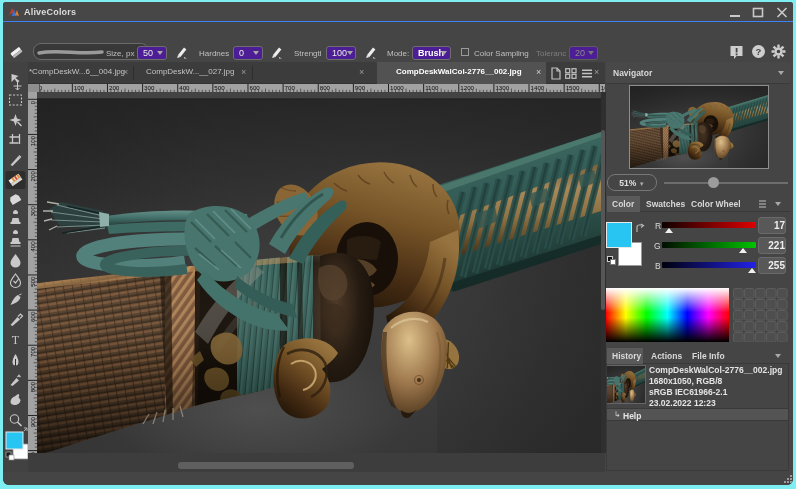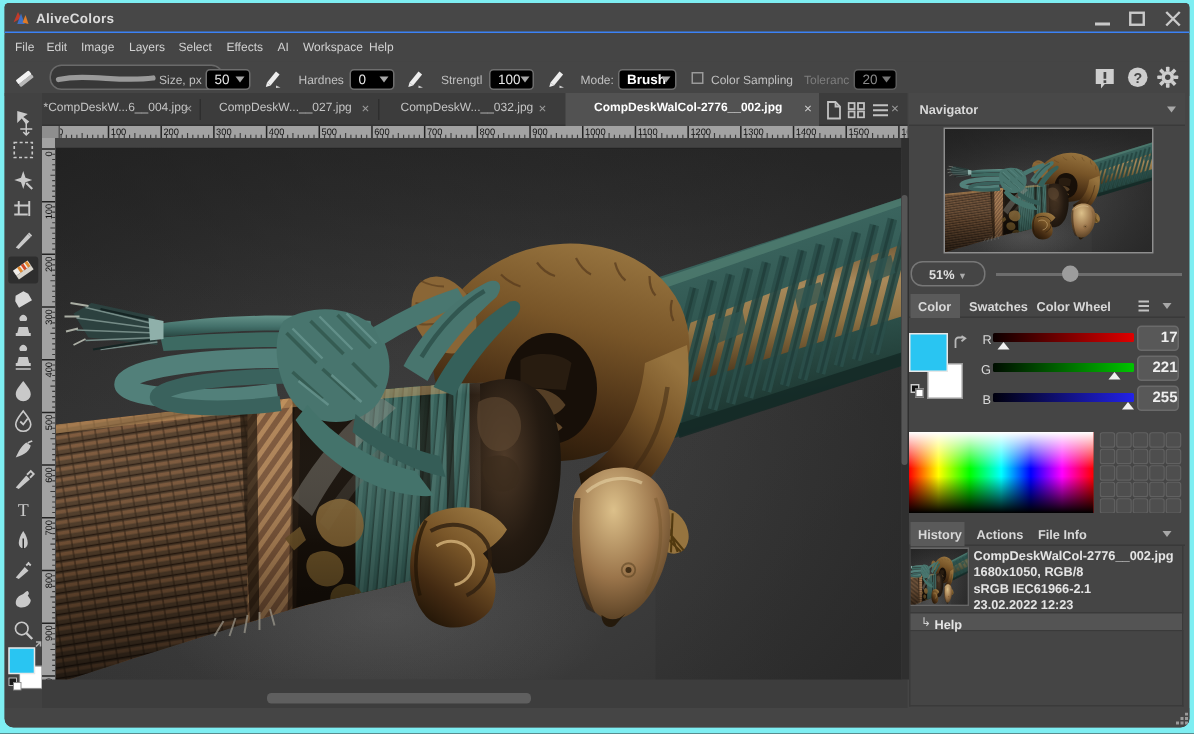--- a/index.html
+++ b/index.html
@@ -10,21 +10,21 @@
 #titlebar { position:absolute; left:0; top:0; width:100%; height:20px; background:#474747; border-bottom:1px solid #3b82f6; }
 #title { position:absolute; left:21px; top:5px; font-size:9px; font-weight:bold; color:#dcdcdc; letter-spacing:0.2px; }
 #logo { position:absolute; left:5px; top:4px; width:12px; height:12px; }
 .winbtn { position:absolute; top:0; height:20px; color:#c9c9c9; font-size:12px; text-align:center; }
 
 #menubar { position:absolute; left:0; top:21px; width:100%; height:18px; background:#454545; }
 .menu { position:absolute; top:4px; font-size:8px; color:#d2d2d2; }
 
 #toolbar { position:absolute; left:0; top:39px; width:100%; height:23px; background:#454545; }
 .tbtext { position:absolute; font-size:8px; color:#c0c0c0; top:8px; }
-.drop { position:absolute; top:5px; height:14px; background:#000000; border:1px solid #6e6e6e; border-radius:3px; color:#e8e8e8; font-size:9px; line-height:12px; padding-left:5px; }
+.drop { position:absolute; top:5px; height:14px; background:#4c1d95; border:1px solid #6e6e6e; border-radius:3px; color:#e8e8e8; font-size:9px; line-height:12px; padding-left:5px; }
 .droparrow { position:absolute; width:0; height:0; border-left:3px solid transparent; border-right:3px solid transparent; border-top:4px solid #a8a8a8; top:5px; }
 
 #toolcol { position:absolute; left:0; top:60px; width:25px; height:410px; background:#424242; }
 
 #tabbar { position:absolute; left:25px; top:60px; width:577px; height:22px; background:#3c3c3c; border-bottom:1px solid #333; }
 .tab { position:absolute; top:0; height:22px; font-size:8px; color:#c4c4c4; }
 .tabx { color:#9a9a9a; font-size:9px; }
 
 #hruler { position:absolute; left:25px; top:82px; width:577px; height:8px; background:#a2a2a2; overflow:hidden; }
 #vruler { position:absolute; left:25px; top:90px; width:9px; height:382px; background:#a2a2a2; overflow:hidden; }
@@ -62,31 +62,20 @@
           <rect x="3.5" y="6.5" width="9" height="8" fill="none" stroke="#c9c9c9" stroke-width="1.6"></rect>
         </svg>
       </div>
     <div class="winbtn" style="left:771px; width:16px;">
         <svg width="16" height="20">
           <path d="M3.5 6 L12.5 15 M12.5 6 L3.5 15" stroke="#c9c9c9" stroke-width="1.6"></path>
         </svg>
       </div>
   </div>
 
-  <div id="menubar">
-    <span class="menu" style="left:7px;">File</span>
-    <span class="menu" style="left:28px;">Edit</span>
-    <span class="menu" style="left:51px;">Image</span>
-    <span class="menu" style="left:83px;">Layers</span>
-    <span class="menu" style="left:116px;">Select</span>
-    <span class="menu" style="left:148px;">Effects</span>
-    <span class="menu" style="left:182px;">AI</span>
-    <span class="menu" style="left:199px;">Workspace</span>
-    <span class="menu" style="left:243px;">Help</span>
-  </div>
 
   <div id="toolbar">
     <svg class="abs" style="left:6px;top:4px;" width="15" height="15" viewBox="0 0 15 15">
         <g transform="rotate(-38 7.5 7.5)">
           <rect x="2" y="4.6" width="11" height="3.4" rx="0.8" fill="#f2f2f2"></rect>
           <rect x="2" y="7.8" width="11" height="2.6" rx="0.8" fill="#b8b8b8"></rect>
         </g>
       </svg>
     <div class="abs" style="left:30px;top:2px;width:116px;height:17px;background:#383838;border:1px solid #6a6a6a;border-radius:8px;">
       <svg width="114" height="15">
@@ -235,21 +224,20 @@
   </svg>
   </div>
 
   <div id="tabbar">
     <span class="tab" style="left:1px; top:5px;">*CompDeskW...6__004.jpg</span>
       <span class="tab tabx" style="left:95px; top:5px;">×</span>
     <div class="abs" style="left:105px;top:4px;width:1px;height:14px;background:#2e2e2e;"></div>
     <span class="tab" style="left:118px; top:5px;">CompDeskW...__027.jpg</span>
       <span class="tab tabx" style="left:213px; top:5px;">×</span>
     <div class="abs" style="left:224px;top:4px;width:1px;height:14px;background:#2e2e2e;"></div>
-    <span class="tab" style="left:239px; top:5px;">CompDeskW...__032.jpg</span>
       <span class="tab tabx" style="left:331px; top:5px;">×</span>
     <div class="abs" style="left:349px;top:0;width:169px;height:22px;background:#525252;"></div>
     <span class="tab" style="left:368px; top:5px; color:#ffffff; font-weight:bold;">CompDeskWalCol-2776__002.jpg</span>
     <span class="tab tabx" style="left:508px; top:5px; color:#cccccc;">×</span>
     <svg class="abs" style="left:522px;top:5px;" width="12" height="13" viewBox="0 0 12 13">
         <path d="M2 1 h5 l3 3 v8 h-8 Z" fill="none" stroke="#c2c2c2" stroke-width="1.2"></path>
         <path d="M7 1 v3 h3" fill="none" stroke="#c2c2c2" stroke-width="1.2"></path>
       </svg>
     <svg class="abs" style="left:537px;top:6px;" width="12" height="11" viewBox="0 0 12 11">
         <g fill="none" stroke="#c2c2c2" stroke-width="1.2">

